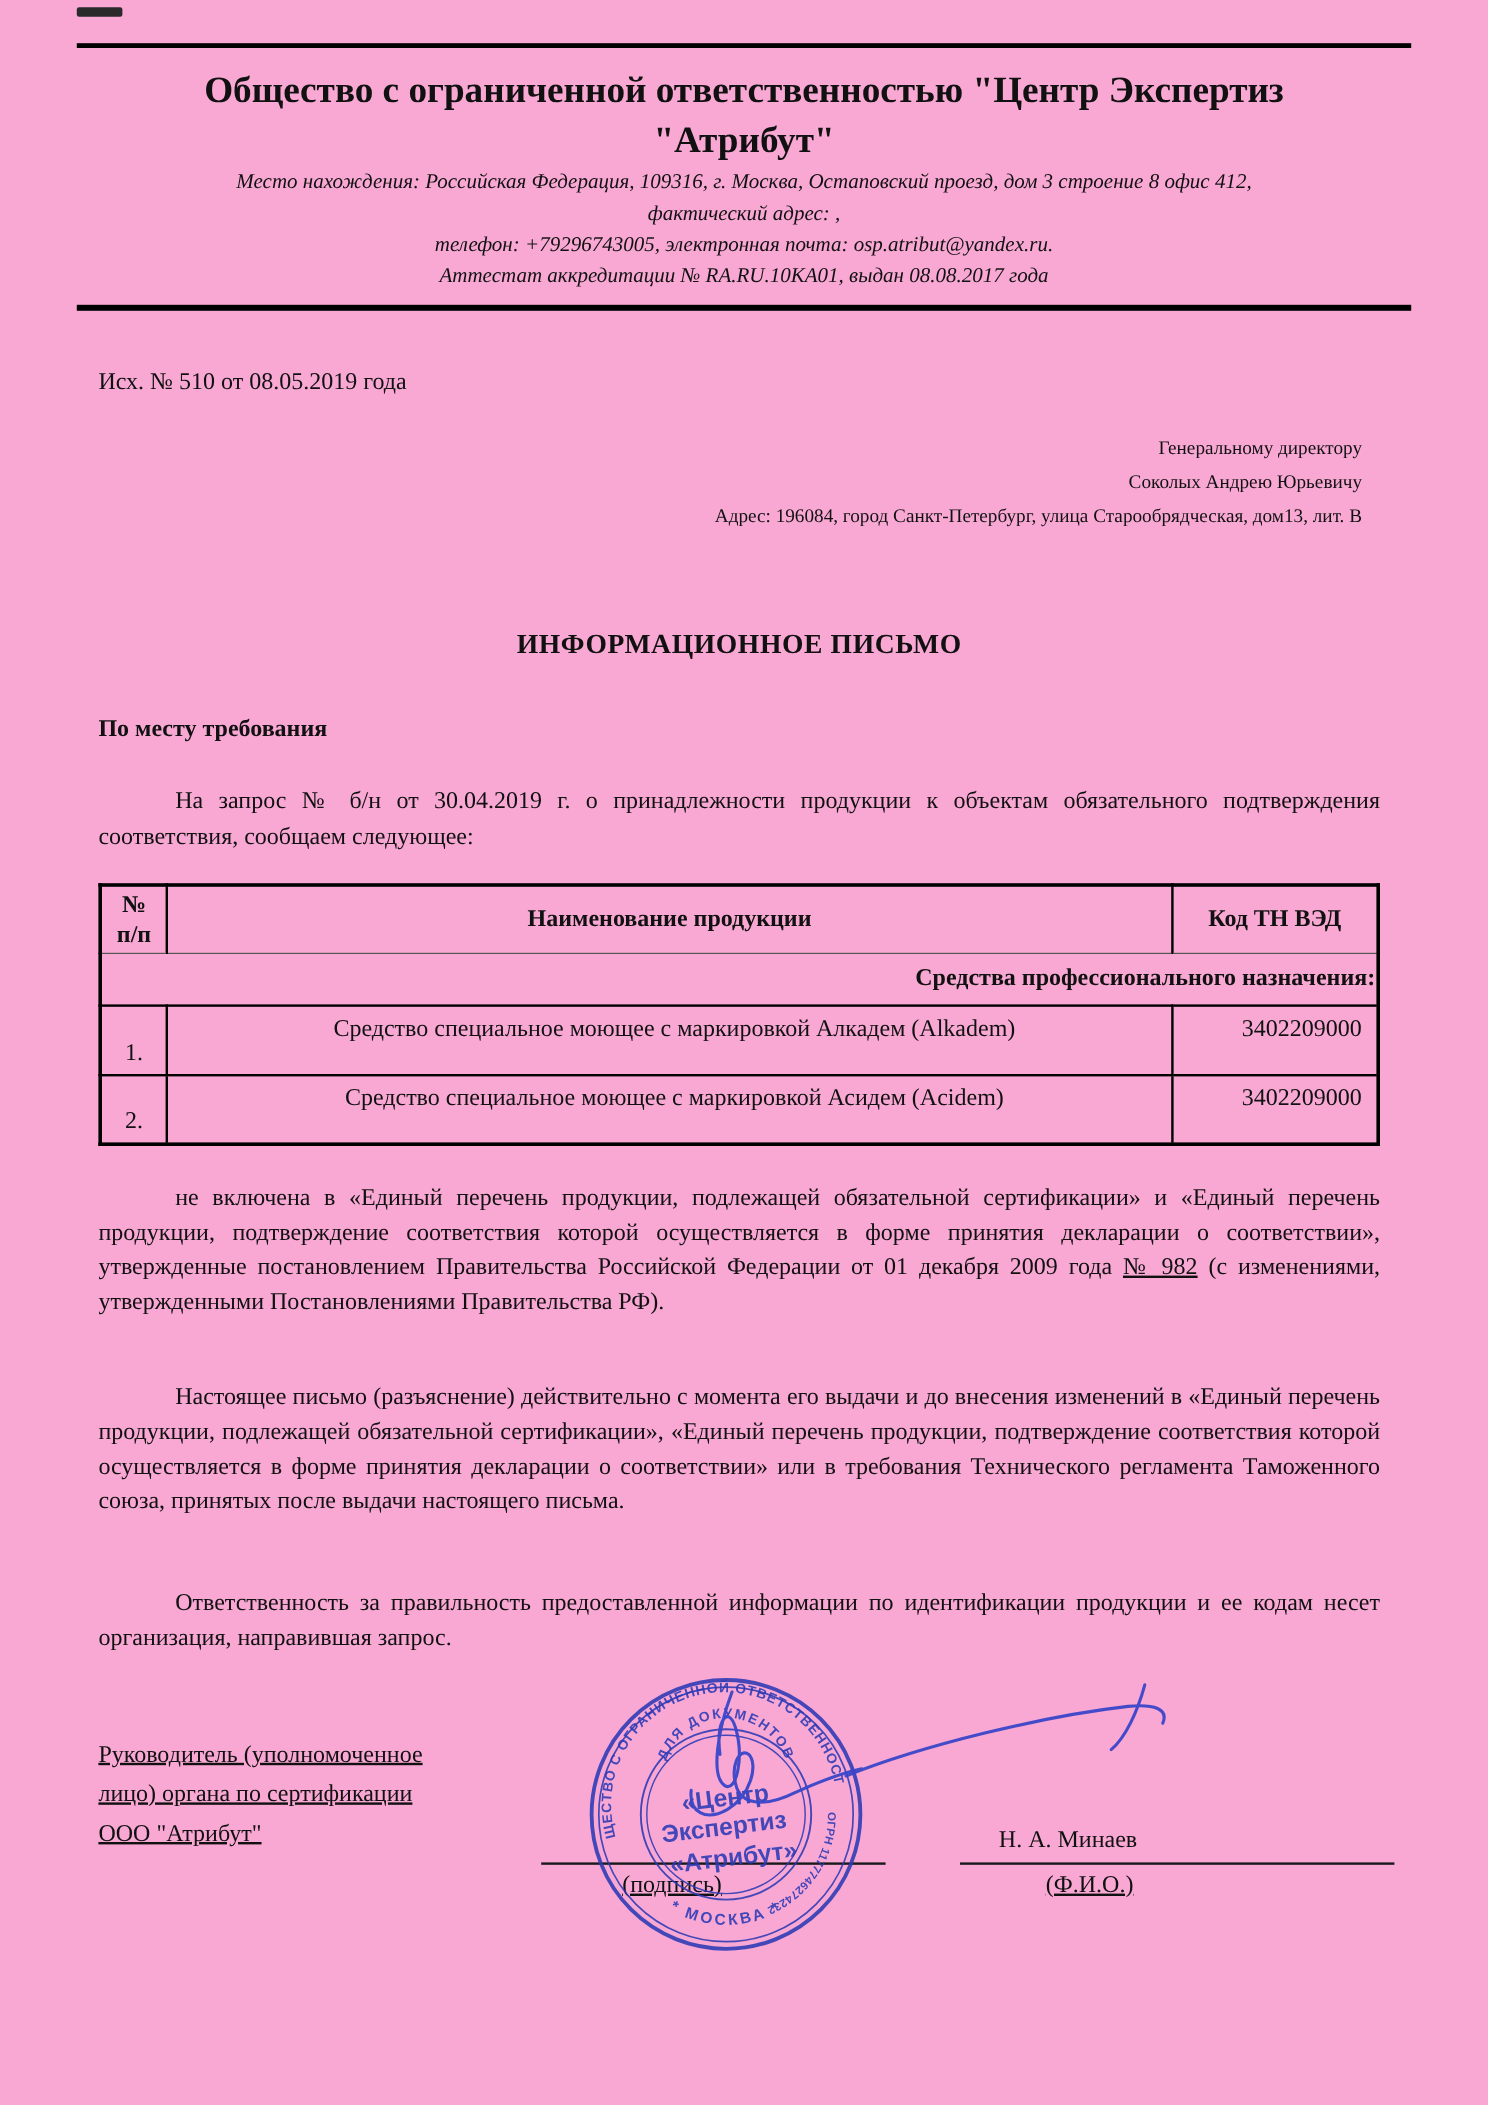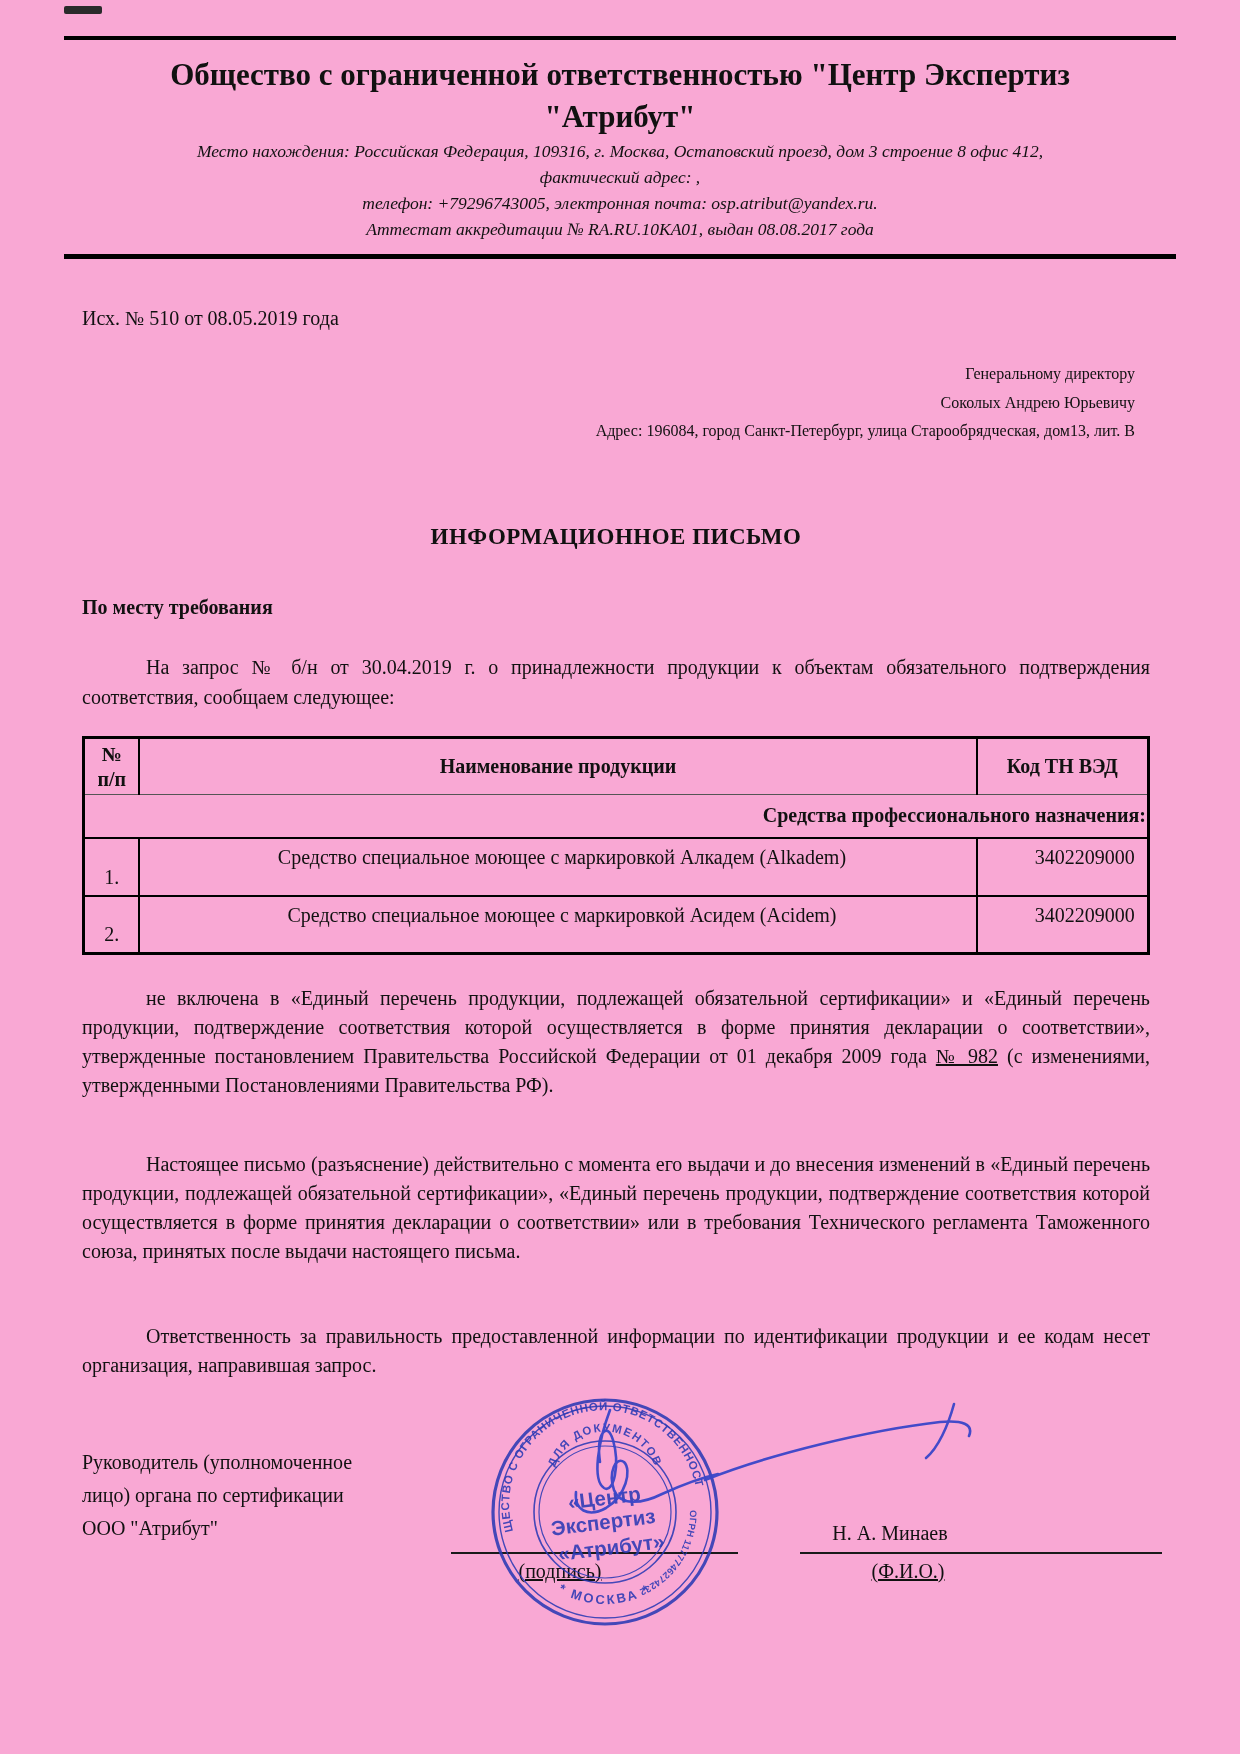--- a/index.html
+++ b/index.html
@@ -34,21 +34,21 @@
   th.no-col{line-height:1.25;}
   tr.head-row{height:57px;}
   tr.section-row{height:43px;}
   tr.section-row td{font-weight:bold;text-align:right;
     border-top:1px solid #555;border-bottom:1px solid #555;}
   tr.head-row th{border-bottom:1px solid #555;}
   tr.item-row{height:58px;}
   td.num{ text-align:center;vertical-align:bottom;padding-bottom:6px;}
   td.pname{vertical-align:top;padding:7px 4px 4px 12px;}
   td.pcode{vertical-align:top;text-align:center;padding-top:7px;padding-left:46px;}
-  .sig-left{position:absolute;left:82px;top:1446px;font-size:20px;line-height:33px;}
+  .sig-left{position:absolute;left:82px;top:1446px;font-size:20px;line-height:33px;text-decoration:underline;}
   .sig-line{position:absolute;top:1552px;height:2px;background:#1a1a1a;z-index:1;}
   .sig-line-left{left:451px;width:287px;}
   .sig-line-right{left:800px;width:362px;}
   .sig-name{position:absolute;left:770px;top:1522px;width:240px;text-align:center;
     font-size:20px;z-index:2;}
   .sig-caption{position:absolute;font-size:20px;z-index:2;text-decoration:underline;}
   .cap-podpis{left:420px;top:1560px;width:280px;text-align:center;}
   .cap-fio{left:788px;top:1560px;width:240px;text-align:center;}
   .stamp-wrap{position:absolute;left:480px;top:1392px;width:540px;height:250px;z-index:5;}
   .stamp-wrap svg{display:block;width:100%;height:100%;}

